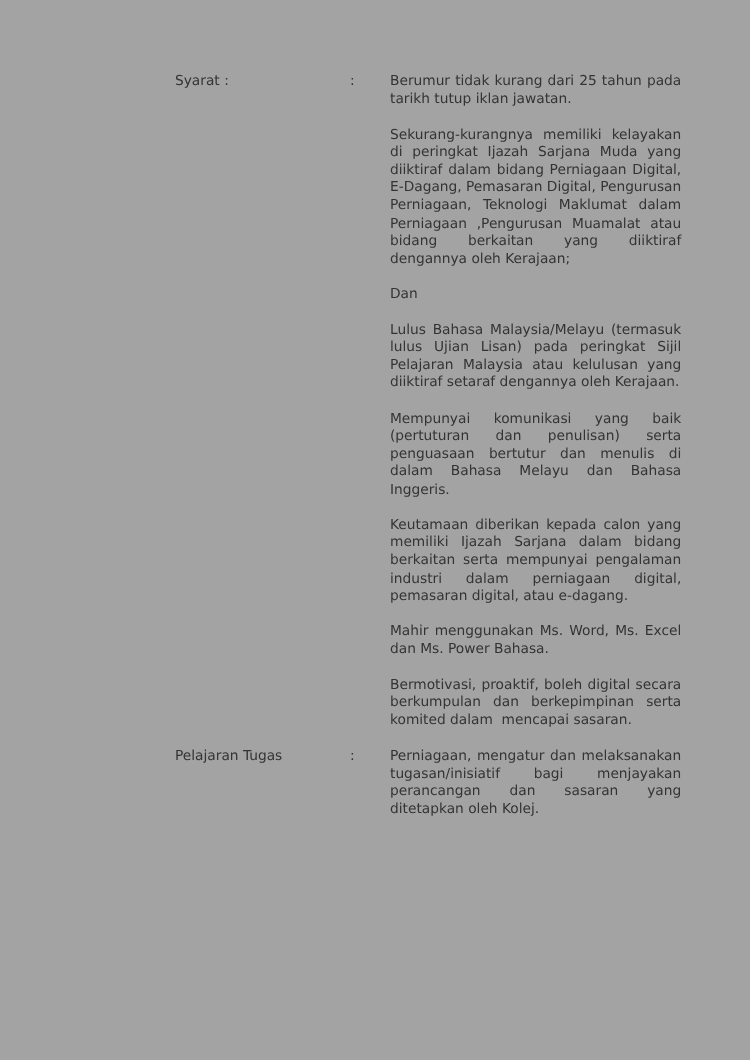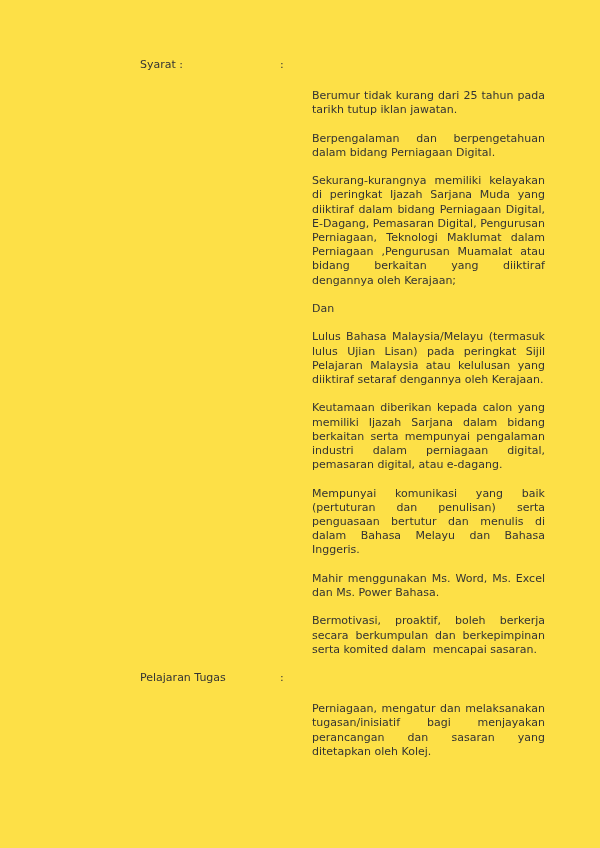--- a/index.html
+++ b/index.html
@@ -12,21 +12,21 @@
     width: 600px;
     height: 848px;
     font-family: "DejaVu Sans", "Liberation Sans", sans-serif;
     color: #333333;
     -webkit-font-smoothing: antialiased;
   }
   .page {
     position: relative;
     width: 600px;
     height: 848px;
-    background: #fde047;
+    background: #a3a3a3;
     box-sizing: border-box;
   }
   .doc-body {
     position: absolute;
     left: 0;
     top: 58px;
     width: 600px;
   }
   
   .row {
@@ -51,21 +51,20 @@
     line-height: 14.2px;
     color: #333333;
     text-align: left;
   }
   .value-col {
     width: 233px;
     flex: 0 0 auto;
     font-size: 11px;
     line-height: 14.2px;
     color: #333333;
-    margin-top: 31px;
   }
   .para {
     text-align: justify;
     text-justify: inter-word;
     margin: 0 0 14.2px 0;
     font-size: 11px;
     line-height: 14.2px;
     white-space: pre-wrap;
   }
   .para:last-child {
@@ -81,28 +80,27 @@
 </head>
 <body>
 
 <div class="page">
   <div class="doc-body" id="doc-body">
       <div class="row">
         <div class="label-col">Syarat :</div>
         <div class="colon-col">:</div>
         <div class="value-col">
           <p class="para">Berumur tidak kurang dari 25 tahun pada tarikh tutup iklan jawatan.</p>
-          <p class="para">Berpengalaman dan berpengetahuan dalam bidang Perniagaan Digital.</p>
           <p class="para">Sekurang-kurangnya memiliki kelayakan di peringkat Ijazah Sarjana Muda yang diiktiraf dalam bidang Perniagaan Digital, E-Dagang, Pemasaran Digital, Pengurusan Perniagaan, Teknologi Maklumat dalam Perniagaan ,Pengurusan Muamalat atau bidang berkaitan yang diiktiraf dengannya oleh Kerajaan;</p>
           <p class="para no-justify">Dan</p>
           <p class="para">Lulus Bahasa Malaysia/Melayu (termasuk lulus Ujian Lisan) pada peringkat Sijil Pelajaran Malaysia atau kelulusan yang diiktiraf setaraf dengannya oleh Kerajaan.</p>
+          <p class="para">Mempunyai komunikasi yang baik (pertuturan dan penulisan) serta penguasaan bertutur dan menulis di dalam Bahasa Melayu dan Bahasa Inggeris.</p>
           <p class="para">Keutamaan diberikan kepada calon yang memiliki Ijazah Sarjana dalam bidang berkaitan serta mempunyai pengalaman industri dalam perniagaan digital, pemasaran digital, atau e-dagang.</p>
-          <p class="para">Mempunyai komunikasi yang baik (pertuturan dan penulisan) serta penguasaan bertutur dan menulis di dalam Bahasa Melayu dan Bahasa Inggeris.</p>
           <p class="para">Mahir menggunakan Ms. Word, Ms. Excel dan Ms. Power Bahasa.</p>
-          <p class="para">Bermotivasi, proaktif, boleh berkerja secara berkumpulan dan berkepimpinan serta komited dalam  mencapai sasaran.</p>
+          <p class="para">Bermotivasi, proaktif, boleh digital secara berkumpulan dan berkepimpinan serta komited dalam  mencapai sasaran.</p>
         </div>
       </div>
       <div class="row-gap"></div>
       <div class="row">
         <div class="label-col">Pelajaran Tugas</div>
         <div class="colon-col">:</div>
         <div class="value-col">
           <p class="para">Perniagaan, mengatur dan melaksanakan tugasan/inisiatif bagi menjayakan perancangan dan sasaran yang ditetapkan oleh Kolej.</p>
         </div>
       </div>

